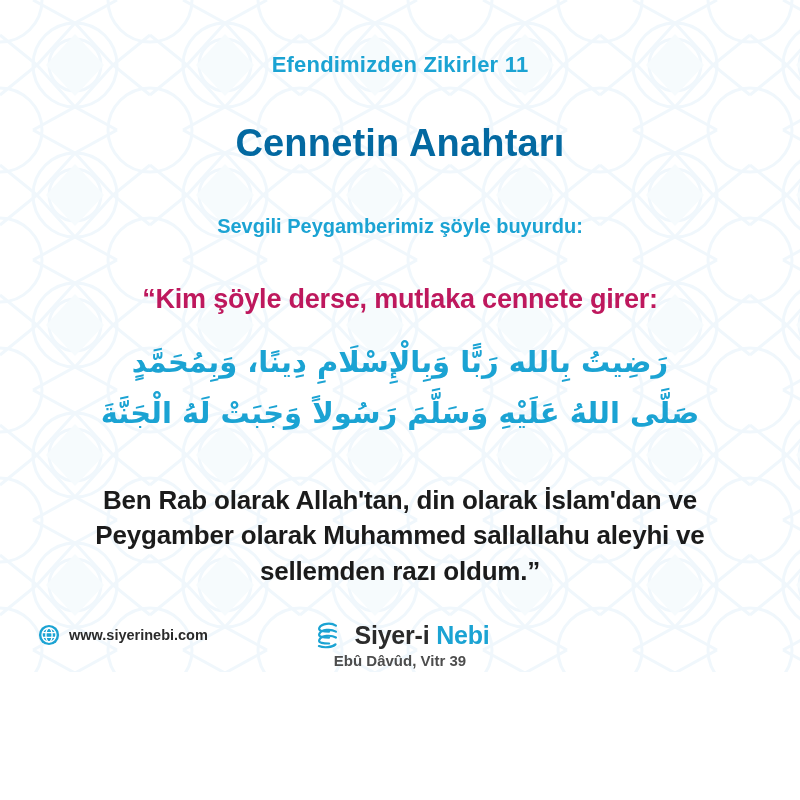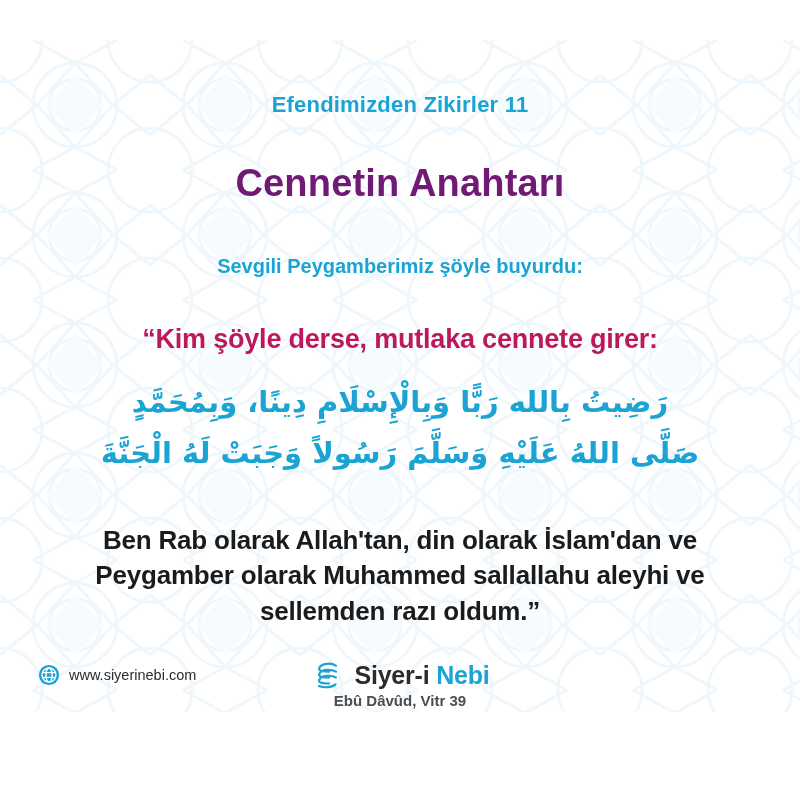--- a/index.html
+++ b/index.html
@@ -12,21 +12,20 @@
     font-family: "Liberation Sans", sans-serif;
     background: #ffffff;
     overflow: hidden;
   }
   .card {
     position: relative;
     width: 800px;
     height: 672px;
     background: #ffffff;
     overflow: hidden;
-    margin-top: 40px;
   }
   
   .pattern {
     position: absolute;
     inset: 0;
     z-index: 0;
     pointer-events: none;
     opacity: 1;
   }
   .content {
@@ -39,21 +38,21 @@
     text-align: center;
   }
   .series-title {
     color: #1ba3d3;
     font-size: 22px;
     font-weight: bold;
     letter-spacing: 0.2px;
     margin: 8px 0 0 0;
   }
   .main-title {
-    color: #701a75;
+    color: #0369a1;
     font-size: 38px;
     font-weight: bold;
     letter-spacing: 0.2px;
     margin: 44px 0 0 0;
   }
   .intro {
     color: #1ba3d3;
     font-size: 20px;
     font-weight: bold;
     margin: 50px 0 0 0;
@@ -104,21 +103,21 @@
     box-sizing: border-box;
   }
   .site {
     display: flex;
     align-items: center;
     gap: 9px;
   }
   .site-url {
     color: #2b2b2b;
     font-size: 14.5px;
-    font-weight: normal;
+    font-weight: bold;
     text-align: right;
   }
   .globe {
     width: 22px;
     height: 22px;
     display: block;
   }
   .brand {
     position: absolute;
     left: 50%;

